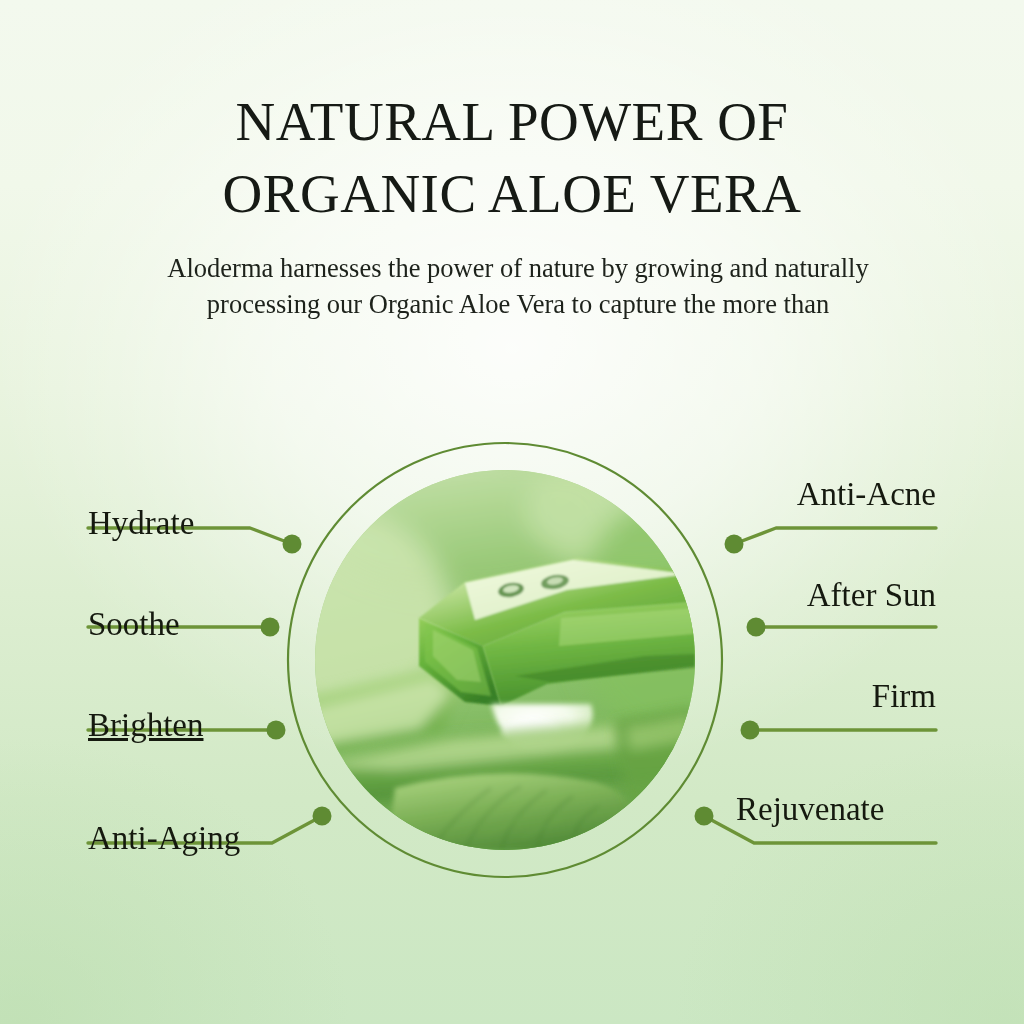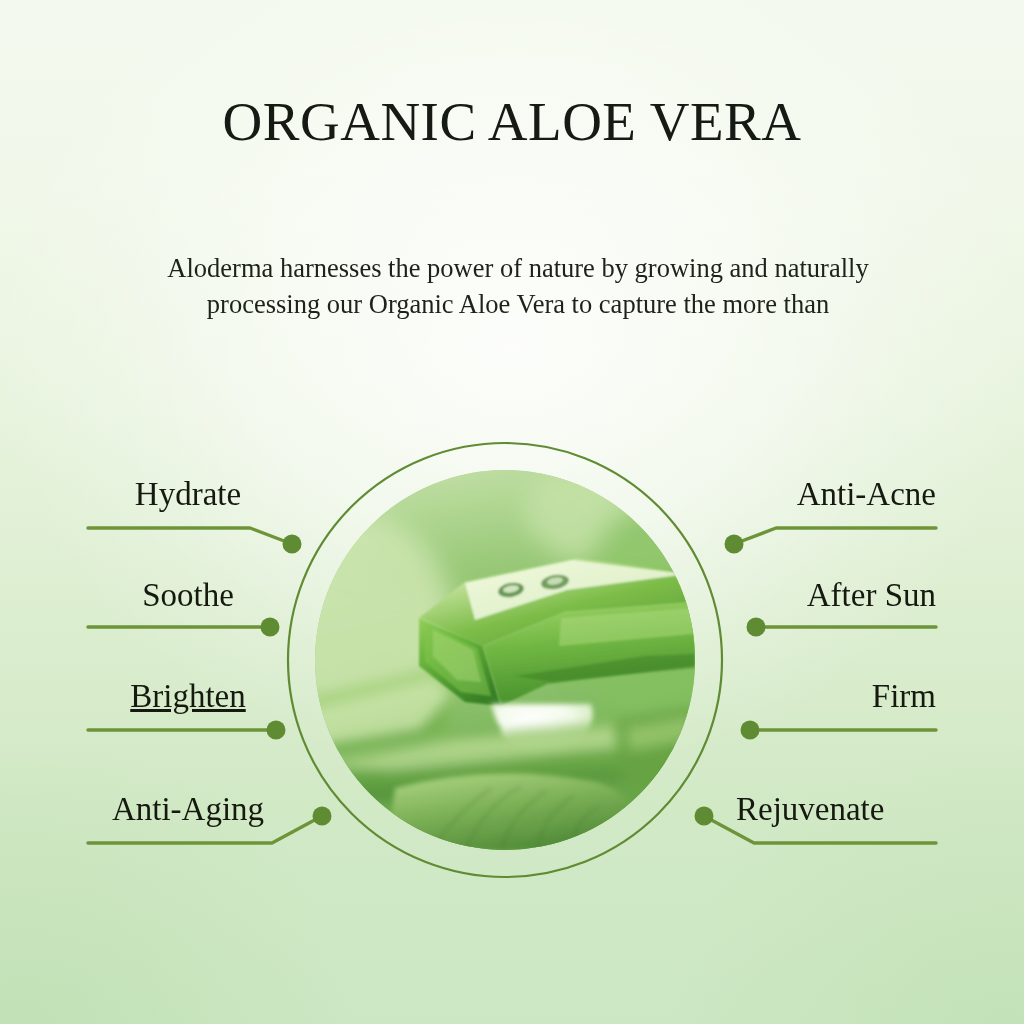--- a/index.html
+++ b/index.html
@@ -87,31 +87,32 @@
   }
 
   
   .label {
     position: absolute;
     font-size: 33px;
     line-height: 40px;
     color: #15190f;
     white-space: nowrap;
   }
-  .label.left  { text-align: center; }
+  .label.left  { text-align: left; margin-top: 29px; }
   .label.right { text-align: left;  }
 </style>
 </head>
 <body>
 
 <div id="bg-base"></div>
 <div id="bg-glow"></div>
 <div id="bg-corner"></div>
 
 <div id="header">
+  <span class="title-line">NATURAL POWER OF</span>
   <span class="title-line">ORGANIC ALOE VERA</span>
 </div>
 
 <div id="subtitle">
   <span class="subtitle-line">Aloderma harnesses the power of nature by growing and naturally</span>
   <span class="subtitle-line">processing our Organic Aloe Vera to capture the more than</span>
 </div>
 
 <div id="photo-wrap">
   <svg id="photo-svg" viewBox="0 0 380 380" preserveAspectRatio="xMidYMid slice">

